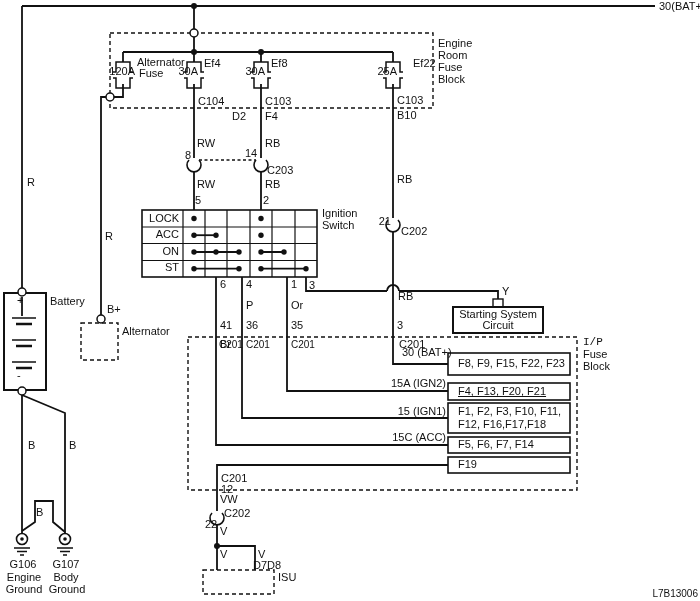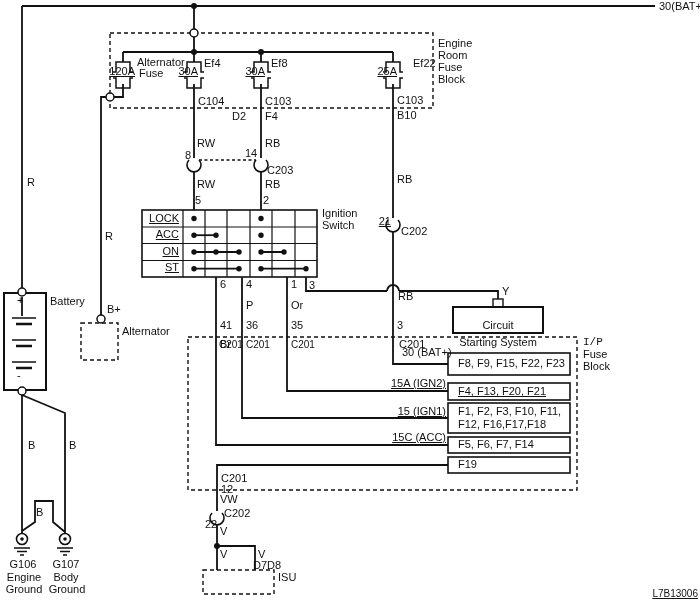--- a/index.html
+++ b/index.html
@@ -1,21 +1,21 @@
 <!DOCTYPE html>
 <html><head>
 <meta charset="utf-8">
 <style>
   html,body{margin:0;padding:0;background:#fff;}
   #diagram{position:relative;width:700px;height:601px;background:#fff;overflow:hidden;
            font-family:"Liberation Sans",sans-serif;}
   #diagram svg{position:absolute;left:0;top:0;}
   #labels{position:absolute;left:0;top:0;width:700px;height:601px;}
   .lbl{position:absolute;font:11px/1.05 "Liberation Sans",sans-serif;color:#111;white-space:nowrap;}
-  .a-r{transform:translateX(-100%);text-decoration:underline;}
+  .a-r{transform:translateX(-100%);}
   .a-c{transform:translateX(-50%);}
 </style>
 </head>
 <body>
 
 <div id="diagram">
   <svg width="700" height="601" viewBox="0 0 700 601">
 
     <g fill="none" stroke="#111" stroke-width="1.4" stroke-dasharray="4 3">
       <rect x="110" y="33" width="323" height="75"></rect>
@@ -210,21 +210,21 @@
         <span class="lbl" style="left: 458px; top: 439px; text-align: center;">F5, F6, F7, F14</span>
         <span class="lbl" style="left: 458px; top: 459px;">F19</span>
         <span class="lbl" style="left: 583px; top: 337px; font-family: Liberation Mono, monospace;">I/P</span>
         <span class="lbl" style="left: 583px; top: 349px;">Fuse</span>
         <span class="lbl" style="left: 583px; top: 361px;">Block</span>
         <span class="lbl" style="left: 221px; top: 473px;">C201</span>
         <span class="lbl" style="left: 221px; top: 484px;">12</span>
       </div>
       <div>
         <span class="lbl" style="left: 502px; top: 286px;">Y</span>
-        <span class="lbl a-c" style="left: 498px; top: 309px; margin-top: 28px;">Starting System</span>
+        <span class="lbl a-c" style="left: 498px; top: 309px;">Starting System</span>
         <span class="lbl a-c" style="left: 498px; top: 320px;">Circuit</span>
       </div>
       <div>
         <span class="lbl" style="left: 220px; top: 494px;">VW</span>
         <span class="lbl" style="left: 205px; top: 519px;">22</span>
         <span class="lbl" style="left: 224px; top: 508px;">C202</span>
         <span class="lbl" style="left: 220px; top: 526px;">V</span>
         <span class="lbl" style="left: 220px; top: 549px;">V</span>
         <span class="lbl" style="left: 258px; top: 549px;">V</span>
         <span class="lbl" style="left: 220px; top: 560px; padding-left: 33px;">D7</span>

